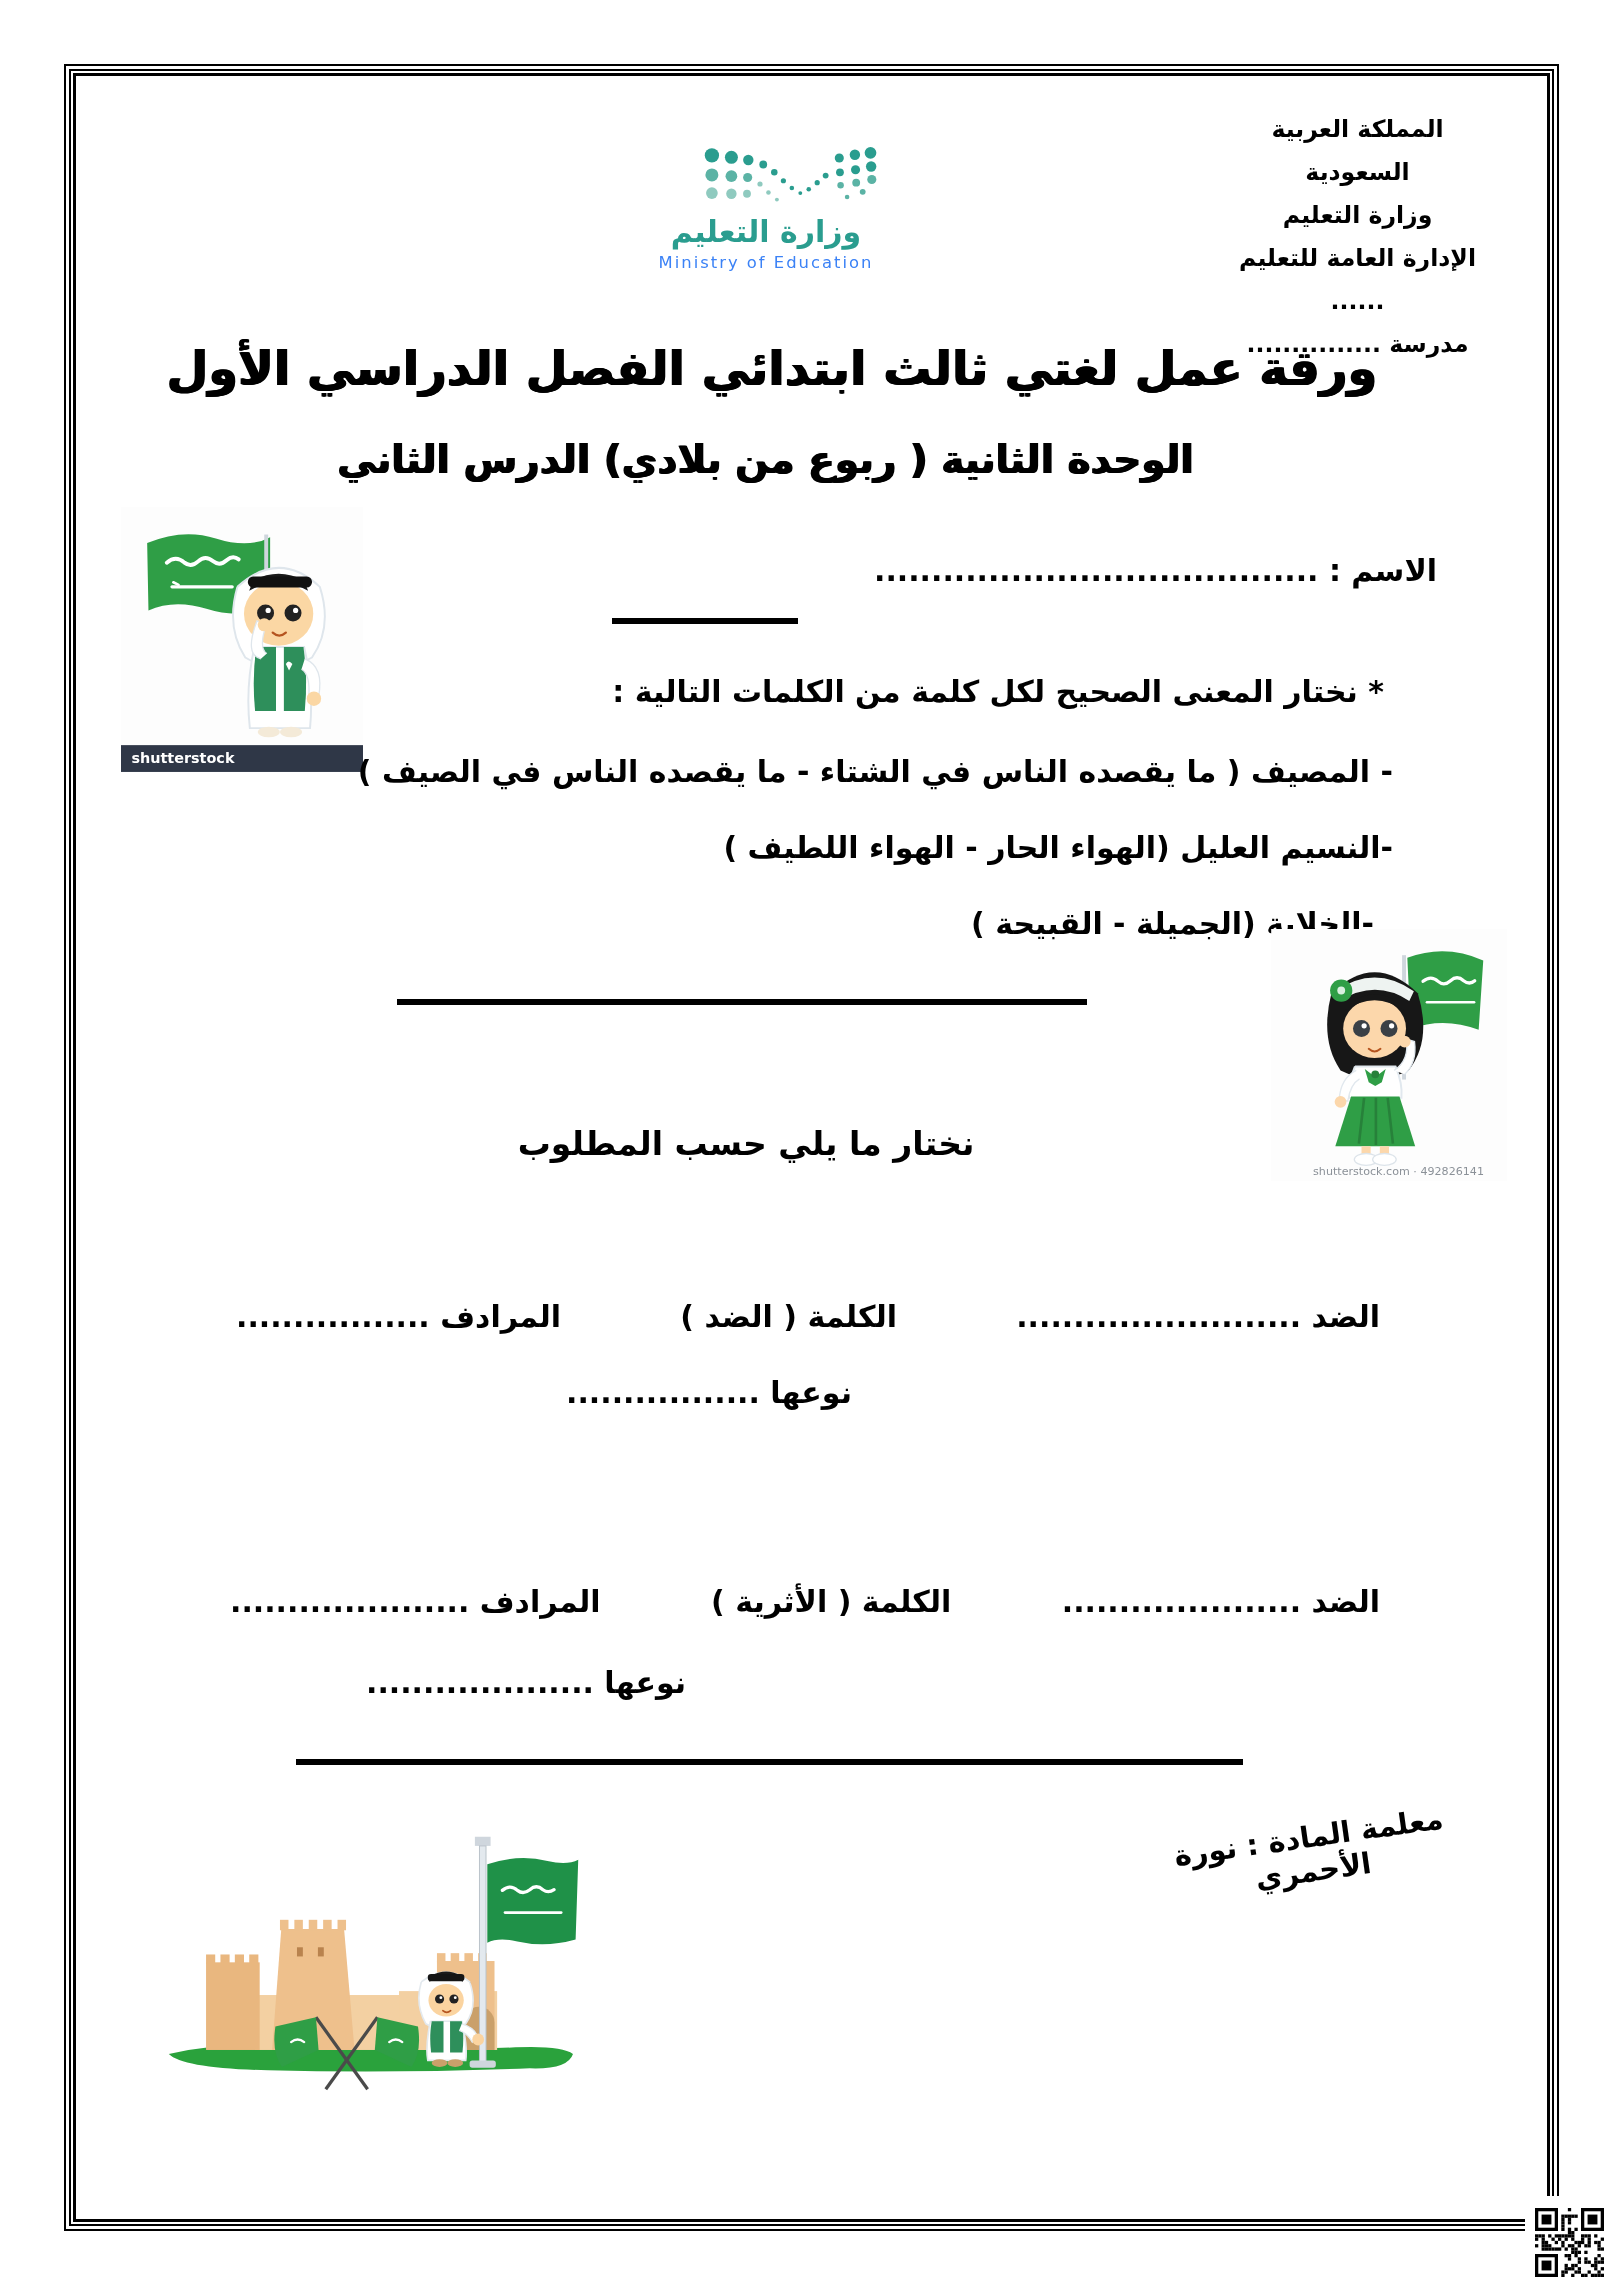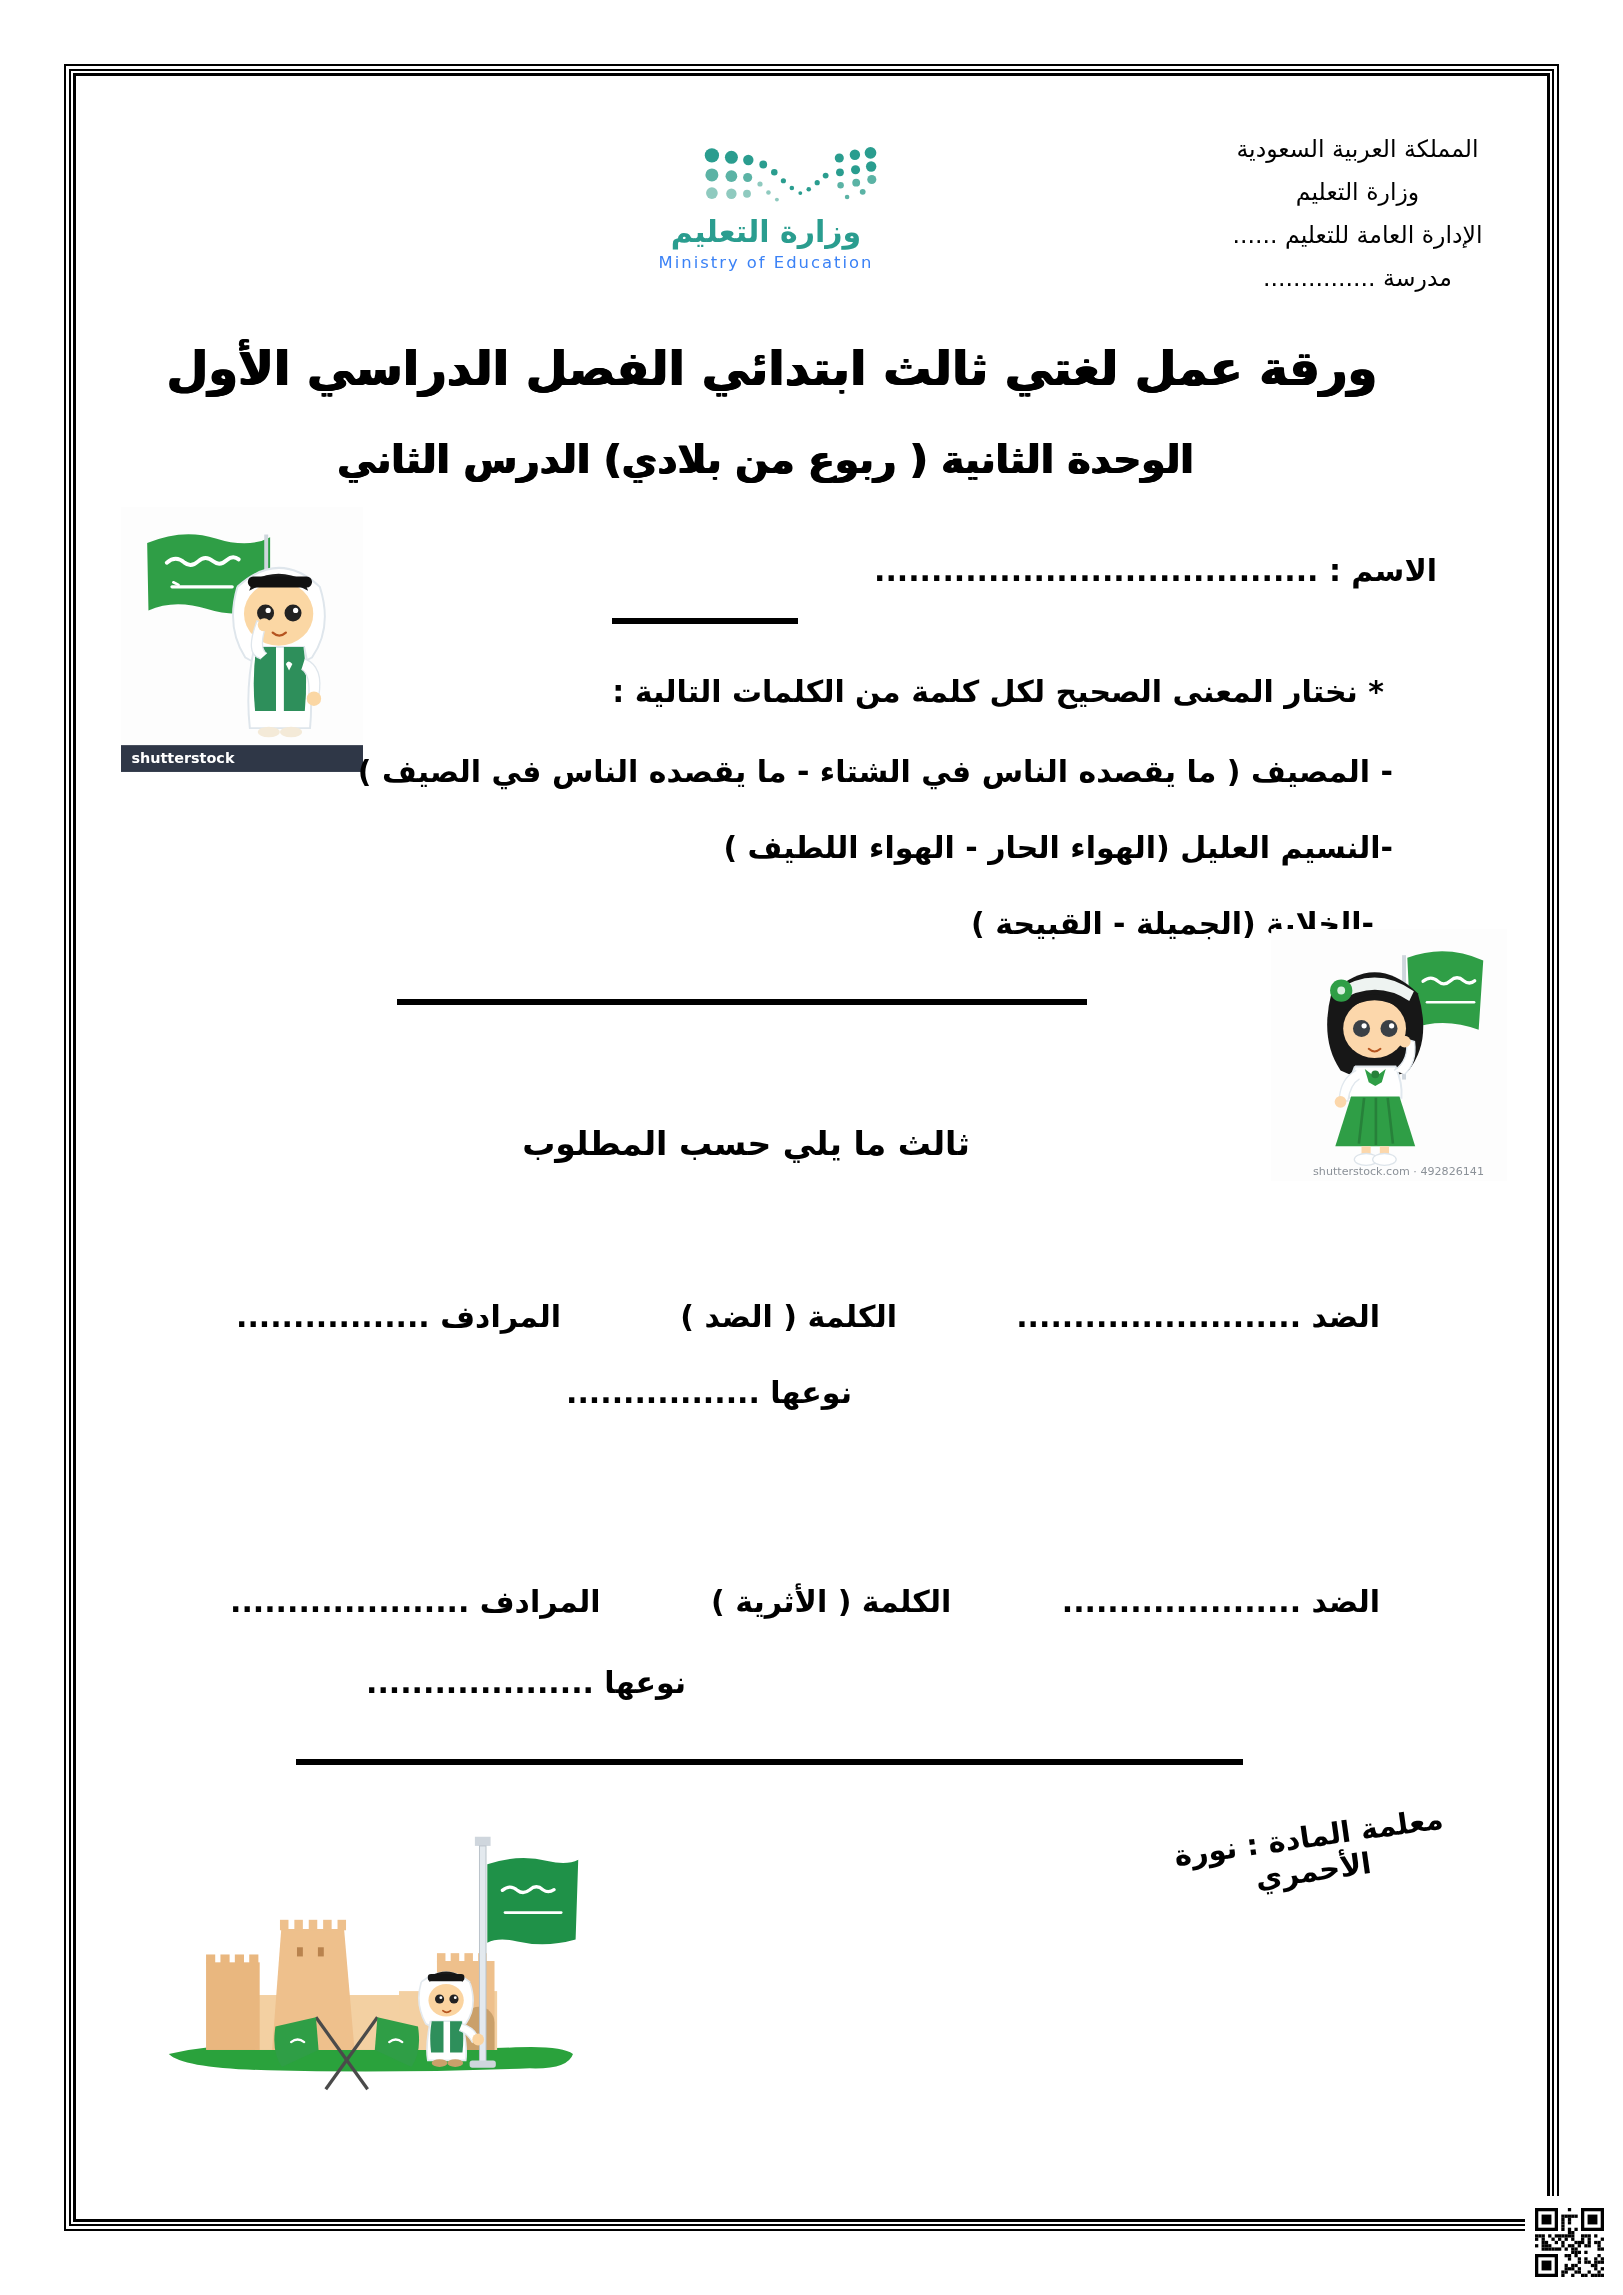--- a/index.html
+++ b/index.html
@@ -6,21 +6,21 @@
   html,body{background:#e9e9e9}
   body{font-family:"DejaVu Sans",sans-serif}
   .page{position:relative;width:1623px;height:2295px;background:#ffffff;margin:0 auto;overflow:hidden}
   .abs{position:absolute}
   .rtl{direction:rtl;unicode-bidi:isolate;text-align:right}
   
   .frame-outer{position:absolute;inset:64px;border:2px solid #000;pointer-events:none}
   .frame-mid{position:absolute;inset:69px;border:2px solid #000;pointer-events:none}
   .frame-inner{position:absolute;inset:73px;border:3.3px solid #000;pointer-events:none}
   
-  .hdr-block{top:128px;left:1217px;width:281px;text-align:center;font-size:23.6px;line-height:43px;color:#000;font-weight:400}
+  .hdr-block{top:108px;left:1217px;width:281px;text-align:center;font-size:23.6px;line-height:43px;color:#000;font-weight:700}
   
   .logo{top:145px;left:622px;width:288px;text-align:center}
   .logo-dots{display:block;margin:0 auto 3.9px 79px;width:183px;height:65px}
   .logo-ar{font-size:30px;font-weight:bold;letter-spacing:0.7px}
   .logo-en{font-size:16.4px;letter-spacing:2px;margin-top:3.9px}
   
   .title1{top:340px;left:0;width:1544px;text-align:center;font-size:48px;font-weight:700;text-shadow:0.8px 0 #000,-0.8px 0 #000}
   .title2{top:437px;left:0;width:1531px;text-align:center;font-size:39px;font-weight:700;text-shadow:0.8px 0 #000,-0.8px 0 #000}
   
   .wsline{font-size:30px;font-weight:bold;color:#000;white-space:nowrap}
@@ -175,21 +175,21 @@
     <circle cx="106" cy="264" r="9" fill="#fcd7ab"></circle>
     <path d="M122 256 h74 l24 76 h-122 z" fill="#2f9e46"></path>
     <path d="M142 258 l-8 70 M160 258 l0 72 M178 258 l8 70" stroke="#27813a" stroke-width="4" fill="none"></path>
     <rect x="138" y="332" width="14" height="14" fill="#fcd7ab"></rect>
     <rect x="166" y="332" width="14" height="14" fill="#fcd7ab"></rect>
     <ellipse cx="145" cy="352" rx="18" ry="9" fill="#fff" stroke="#dde4ea" stroke-width="2"></ellipse>
     <ellipse cx="173" cy="352" rx="18" ry="9" fill="#fff" stroke="#dde4ea" stroke-width="2"></ellipse>
     <text x="64" y="376" font-size="17" fill="#8b9198" font-family="DejaVu Sans, sans-serif">shutterstock.com · 492826141</text>
   </svg>
 
-  <div class="abs q2-head rtl">ثالث ما يلي حسب المطلوب</div>
+  <div class="abs q2-head rtl">نختار ما يلي حسب المطلوب</div>
 
   <div class="abs wsline fillrow row1">
     <span>الضد .........................</span>
     <span>الكلمة ( الضد )</span>
     <span>المرادف .................</span>
   </div>
   <div class="abs wsline rtl kind1" style="text-align:center">نوعها .................</div>
 
   <div class="abs wsline fillrow row2">
     <span>الضد .....................</span>

